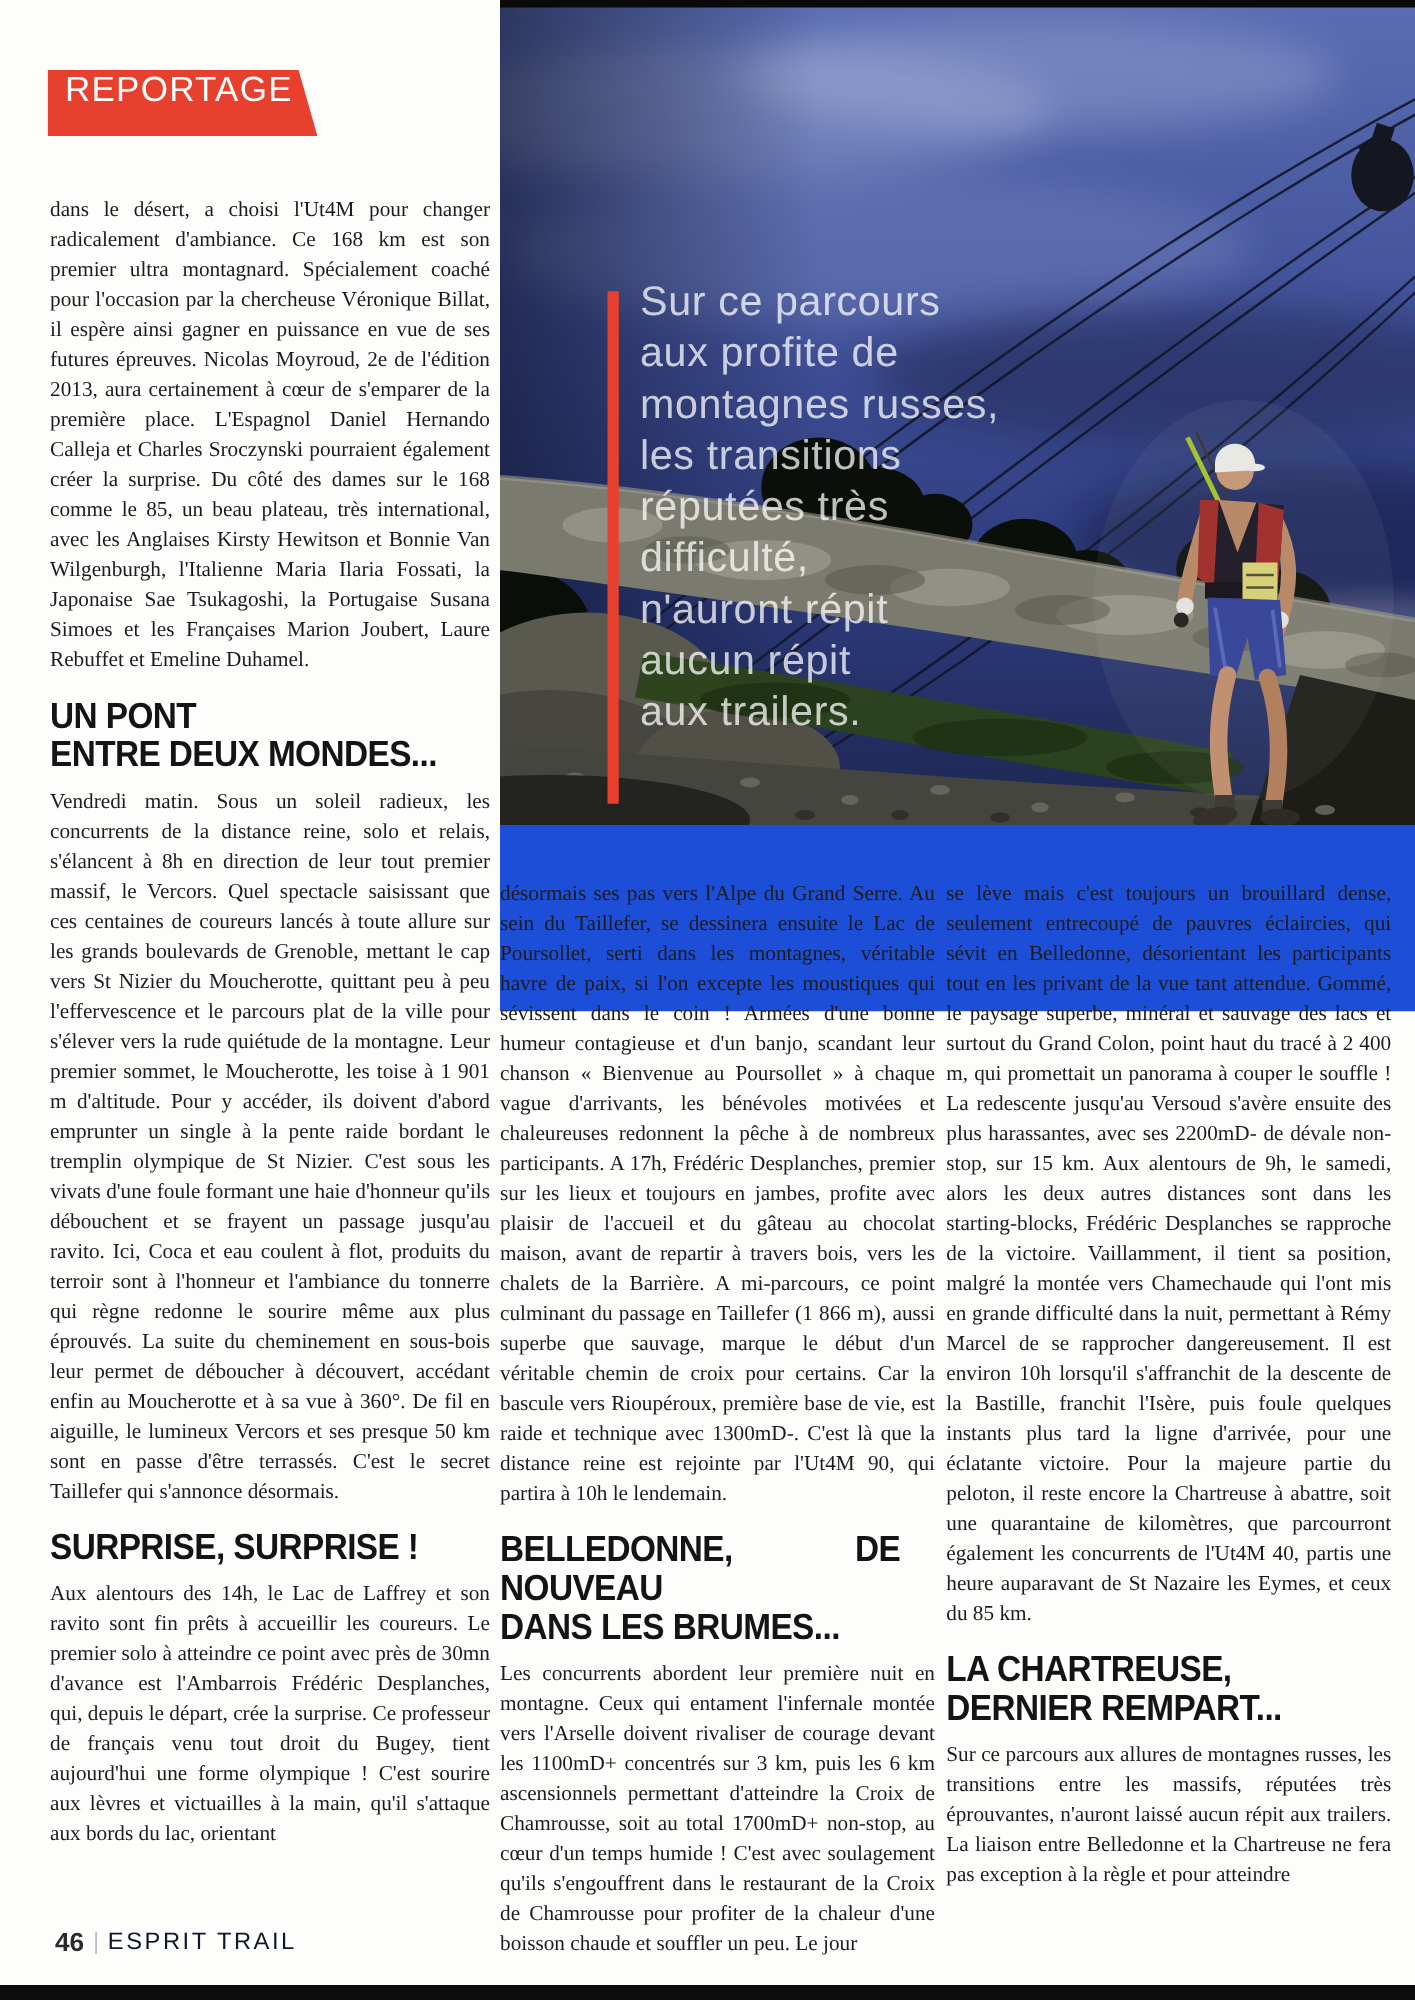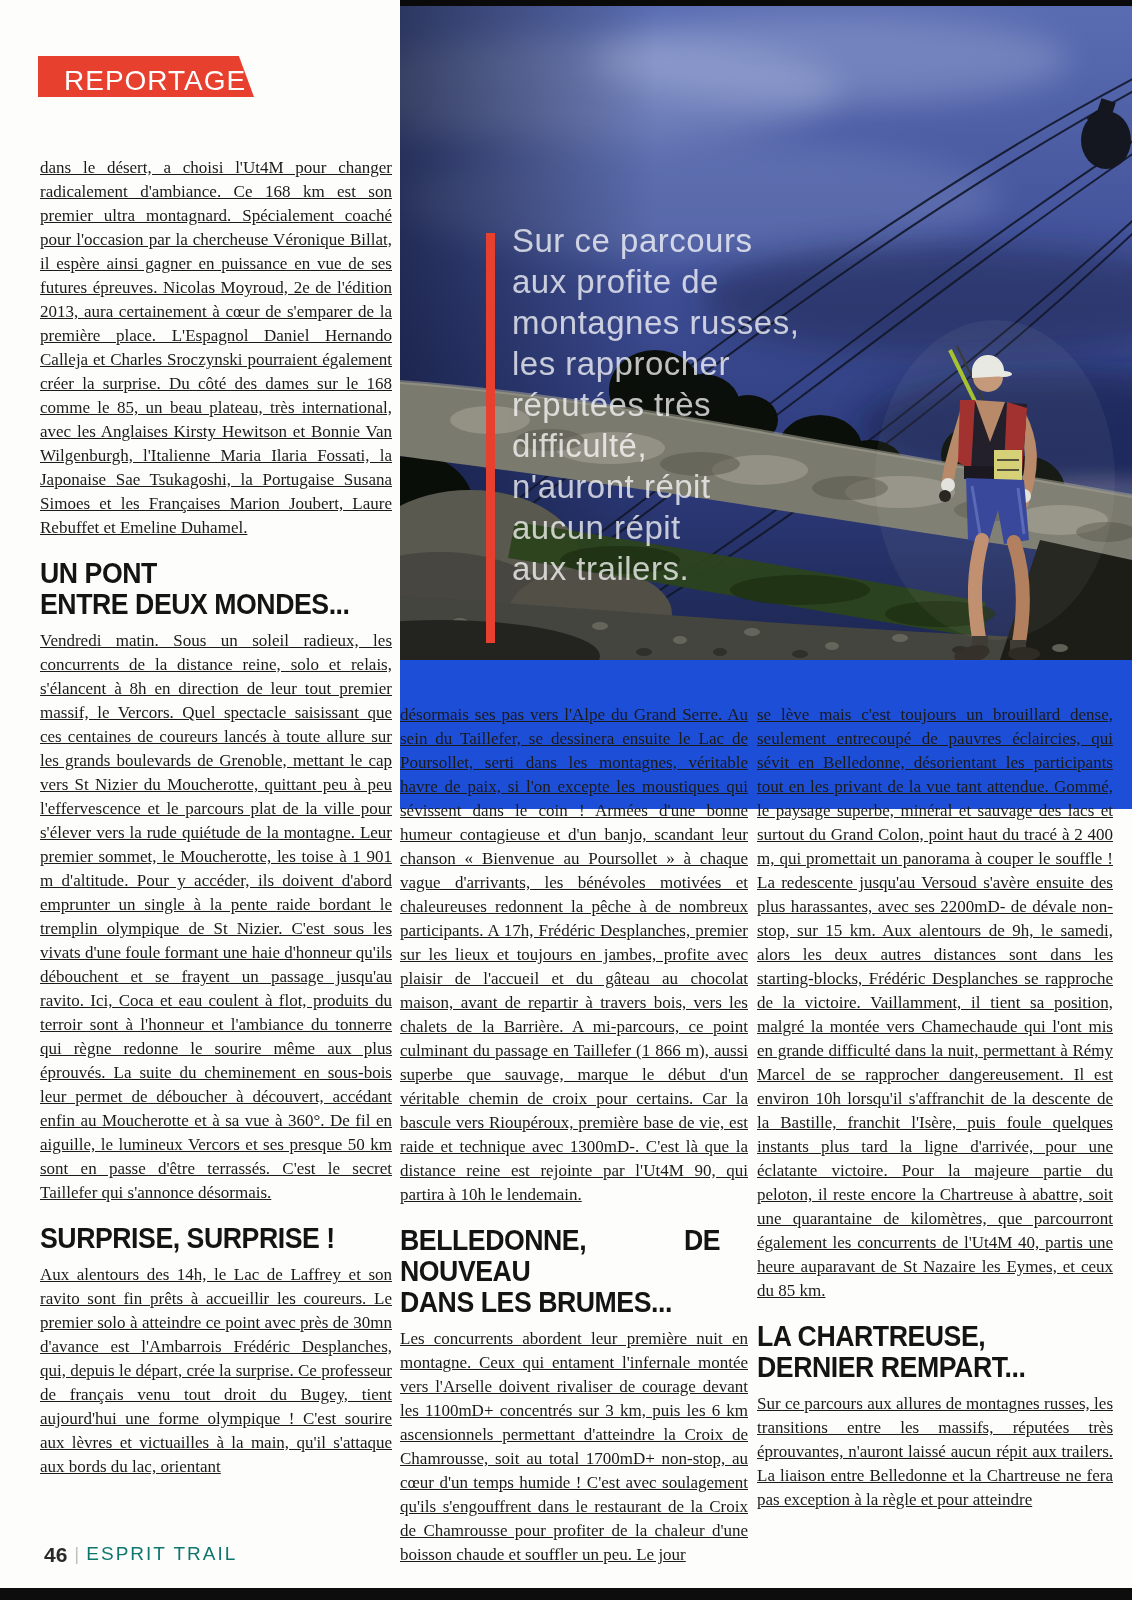--- a/index.html
+++ b/index.html
@@ -1,43 +1,43 @@
 <!DOCTYPE html>
 <html><head>
 <meta charset="utf-8">
 <style>
   html,body{margin:0;padding:0;}
   body{width:1132px;height:1600px;background:#f4f4f2;font-family:"Liberation Serif",serif;}
   .page{position:relative;width:1132px;height:1600px;background:#fdfdfc;overflow:hidden;}
 
-  .banner{position:absolute;left:38px;top:56px;width:216px;height:41px;background:#e8402e;
-    clip-path:polygon(0 0,93% 0,100% 100%,0 100%);display:flex;align-items:flex-end;
-    padding-left:26px;box-sizing:border-box;}
+  .banner{position:absolute;left:38px;top:56px;width:216px;height:53px;background:#e8402e;
+    clip-path:polygon(0 0,93% 0,100% 100%,0 100%);display:flex;align-items:flex-start;
+    padding-left:14px;box-sizing:border-box;}
   .banner .label{font-family:"Liberation Sans",sans-serif;font-size:28px;color:#ffffff;letter-spacing:1px;}
 
   .photo{position:absolute;left:400px;top:0;width:732px;height:809px;overflow:hidden;background:#1d4ed8;padding-left:36px;}
   .photo svg{position:absolute;left:0;top:0;}
   .quote-bar{position:absolute;left:86px;top:233px;width:9px;height:410px;background:#e8402e;}
   .quote{position:absolute;left:112px;top:220px;font-family:"Liberation Sans",sans-serif;
     font-size:33px;line-height:41px;color:rgba(255,255,255,0.74);letter-spacing:0.5px;white-space:nowrap;}
 
   .col{position:absolute;font-size:17px;line-height:24px;color:#1b1b1b;text-align:justify;}
   .col-left{left:40px;top:156px;width:352px;}
   .col-mid{left:400px;top:703px;width:348px;}
   .col-right{left:757px;top:703px;width:356px;}
-  .body{margin:0;text-decoration:underline;}
+  .body{margin:0;}
   .head{margin:18px 0 9px 0;font-family:"Liberation Sans",sans-serif;font-weight:bold;
     font-size:29px;line-height:31px;color:#141414;letter-spacing:-0.5px;
     transform:scaleX(0.92);transform-origin:0 50%;}
   .hline{display:block;}
 
   .footer{position:absolute;left:44px;top:1543px;font-family:"Liberation Sans",sans-serif;display:flex;align-items:flex-start;}
   .pnum{font-size:21px;font-weight:bold;color:#2a2a2a;}
   .pdiv{font-size:19px;color:#c2c2bd;margin:0 7px;}
-  .ptitle{font-size:19px;color:#0f766e;letter-spacing:2px;}
+  .ptitle{font-size:19px;color:#0f172a;letter-spacing:2px;}
   .bottom-bar{position:absolute;left:0;top:1588px;width:1132px;height:12px;background:#0d0d0d;}
 </style>
 </head>
 <body>
 
 <div class="page">
 
   <div class="banner">
     <span class="label">REPORTAGE</span>
   </div>
@@ -193,21 +193,21 @@
       </g>
 
       <rect x="0" y="0" width="732" height="6" fill="#0a0a0a"></rect>
     </svg>
 
     <div class="quote-bar"></div>
     <div class="quote">
       <div>Sur ce parcours</div>
       <div>aux profite de</div>
       <div>montagnes russes,</div>
-      <div>les rapprocher</div>
+      <div>les transitions</div>
       <div>réputées très</div>
       <div>difficulté,</div>
       <div>n'auront répit</div>
       <div>aucun répit</div>
       <div>aux trailers.</div>
     </div>
   </div>
 
   <div class="col col-left">
     <p class="body">dans le désert, a choisi l'Ut4M pour changer radicalement d'ambiance. Ce 168 km est son premier ultra montagnard. Spécialement coaché pour l'occasion par la chercheuse Véronique Billat, il espère ainsi gagner en puissance en vue de ses futures épreuves. Nicolas Moyroud, 2e de l'édition 2013, aura certainement à cœur de s'emparer de la première place. L'Espagnol Daniel Hernando Calleja et Charles Sroczynski pourraient également créer la surprise. Du côté des dames sur le 168 comme le 85, un beau plateau, très international, avec les Anglaises Kirsty Hewitson et Bonnie Van Wilgenburgh, l'Italienne Maria Ilaria Fossati, la Japonaise Sae Tsukagoshi, la Portugaise Susana Simoes et les Françaises Marion Joubert, Laure Rebuffet et Emeline Duhamel.</p>

